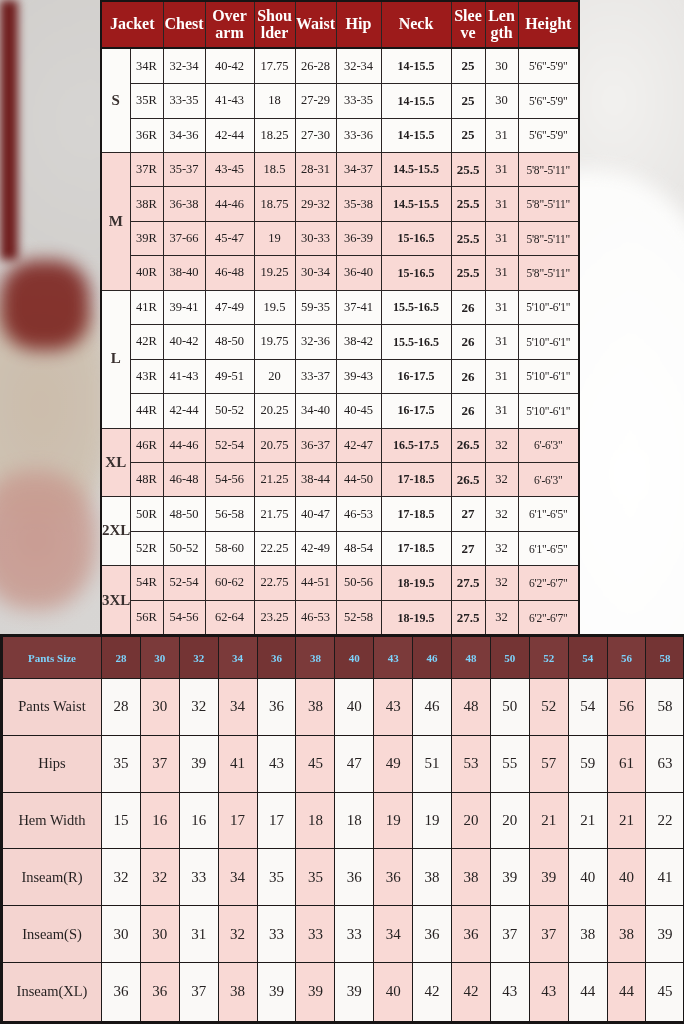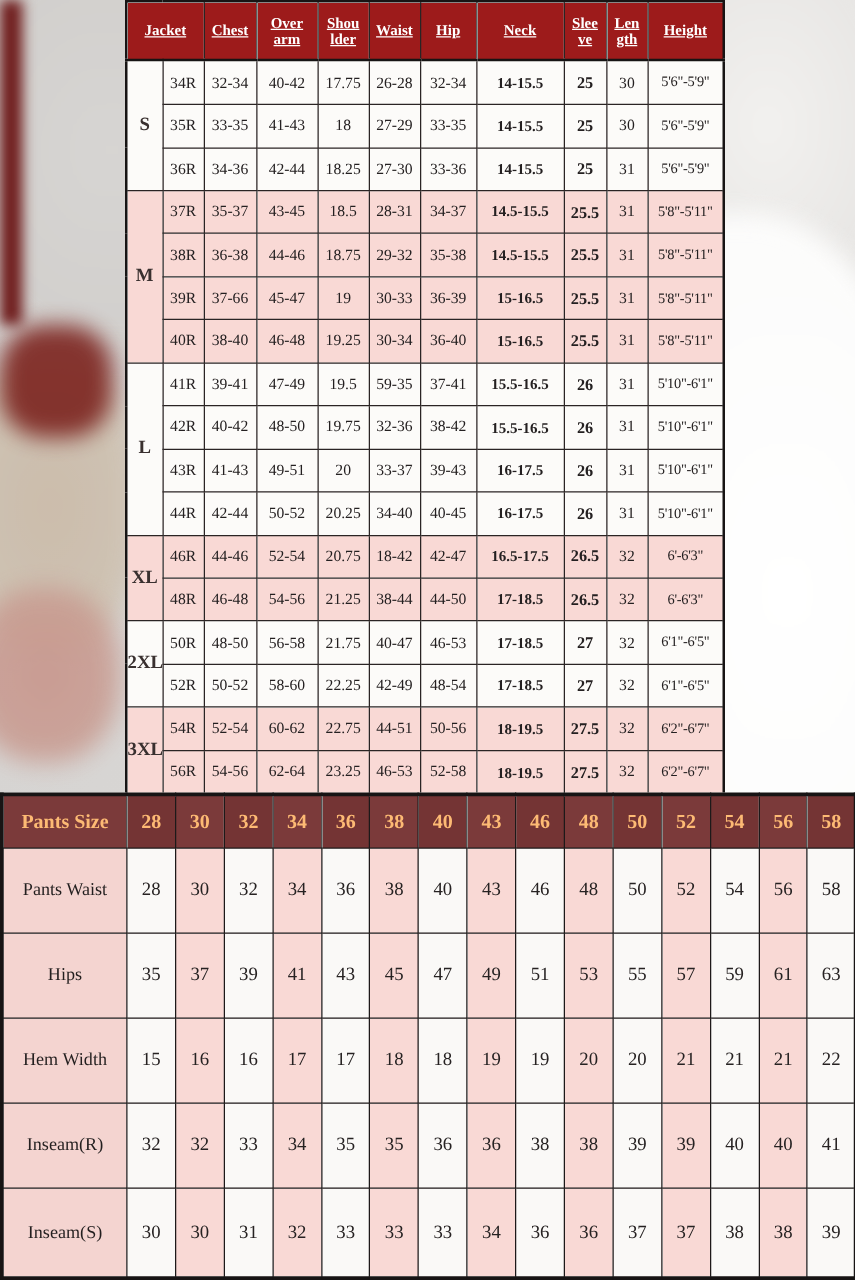--- a/index.html
+++ b/index.html
@@ -29,41 +29,41 @@
   .jacket-table{
     position:absolute;left:100px;top:0;width:478px;height:637px;
     border:2px solid #171414;background:#fcfbf9;
   }
   .jacket-table th,.jacket-table td{
     border:1.5px solid #2a2424;text-align:center;vertical-align:middle;
     padding:0;line-height:1.05;overflow:hidden;
   }
   .jacket-table thead th{
     background:var(--jkt-header-bg,#9d1b1b);color:#ffffff;
-    font-weight:bold;font-size:12px;height:45px;border-bottom:2.5px solid #171414;text-decoration:underline;
+    font-weight:bold;font-size:16px;height:45px;border-bottom:2.5px solid #171414;
   }
   .jacket-table td{font-size:12.5px;color:#242021;background:#fcfbf9;}
   .jacket-table td.tone-pink{background:var(--pink,#f9d9d5);}
   .jacket-table td.group-cell{font-size:15px;font-weight:bold;color:#39302f;}
   .jacket-table td.sleeve{font-weight:bold;font-size:13px;}
   .jacket-table td.height{font-size:11.5px;letter-spacing:-0.2px;}
   .jacket-table td.neck{font-size:12px;font-weight:bold;}
 
   
   .pants-table{
     position:absolute;left:0;top:634px;width:684px;height:390px;
     border:3px solid #171414;background:#fcfbf9;
   }
   .pants-table th,.pants-table td{
     border:1.8px solid #1d1919;text-align:center;vertical-align:middle;
     padding:0;overflow:hidden;
   }
   .pants-table thead th{
-    background:var(--pants-header-bg,#7b3a3a);color:#fdba74;
-    font-weight:bold;font-size:16px;height:41px;
+    background:var(--pants-header-bg,#7b3a3a);color:#7dd3fc;
+    font-weight:bold;font-size:11px;height:41px;
   }
   .pants-table thead th:nth-child(even){background:#743434;}
   .pants-table tbody th{
     background:var(--label-pink,#f4d4d0);color:#231f1f;
     font-weight:normal;font-size:14.5px;
   }
   .pants-table td{font-size:15px;color:#262222;background:#faf9f7;}
   .pants-table td.tone-pink{background:var(--pink,#f9d9d5);}
 </style>
 </head>
@@ -244,21 +244,21 @@
           <td class="sleeve tone-white">26</td>
           <td class="length tone-white">31</td>
           <td class="height tone-white">5'10"-6'1"</td>
         </tr>
         <tr>
           <td class="group-cell tone-pink" rowspan="2">XL</td>
           <td class="size tone-pink">46R</td>
           <td class="chest tone-pink">44-46</td>
           <td class="overarm tone-pink">52-54</td>
           <td class="shoulder tone-pink">20.75</td>
-          <td class="waist tone-pink">18-42</td>
+          <td class="waist tone-pink">36-37</td>
           <td class="hip tone-pink">42-47</td>
           <td class="neck tone-pink">16.5-17.5</td>
           <td class="sleeve tone-pink">26.5</td>
           <td class="length tone-pink">32</td>
           <td class="height tone-pink">6'-6'3"</td>
         </tr>
         <tr>
           <td class="size tone-pink">48R</td>
           <td class="chest tone-pink">46-48</td>
           <td class="overarm tone-pink">54-56</td>
@@ -446,16 +446,34 @@
           <td class="tone-white">33</td>
           <td class="tone-pink">34</td>
           <td class="tone-white">36</td>
           <td class="tone-pink">36</td>
           <td class="tone-white">37</td>
           <td class="tone-pink">37</td>
           <td class="tone-white">38</td>
           <td class="tone-pink">38</td>
           <td class="tone-white">39</td>
         </tr>
+        <tr>
+          <th>Inseam(XL)</th>
+          <td class="tone-white">36</td>
+          <td class="tone-pink">36</td>
+          <td class="tone-white">37</td>
+          <td class="tone-pink">38</td>
+          <td class="tone-white">39</td>
+          <td class="tone-pink">39</td>
+          <td class="tone-white">39</td>
+          <td class="tone-pink">40</td>
+          <td class="tone-white">42</td>
+          <td class="tone-pink">42</td>
+          <td class="tone-white">43</td>
+          <td class="tone-pink">43</td>
+          <td class="tone-white">44</td>
+          <td class="tone-pink">44</td>
+          <td class="tone-white">45</td>
+        </tr>
       </tbody>
   </table>
 
 </div>
 
 </body></html>

